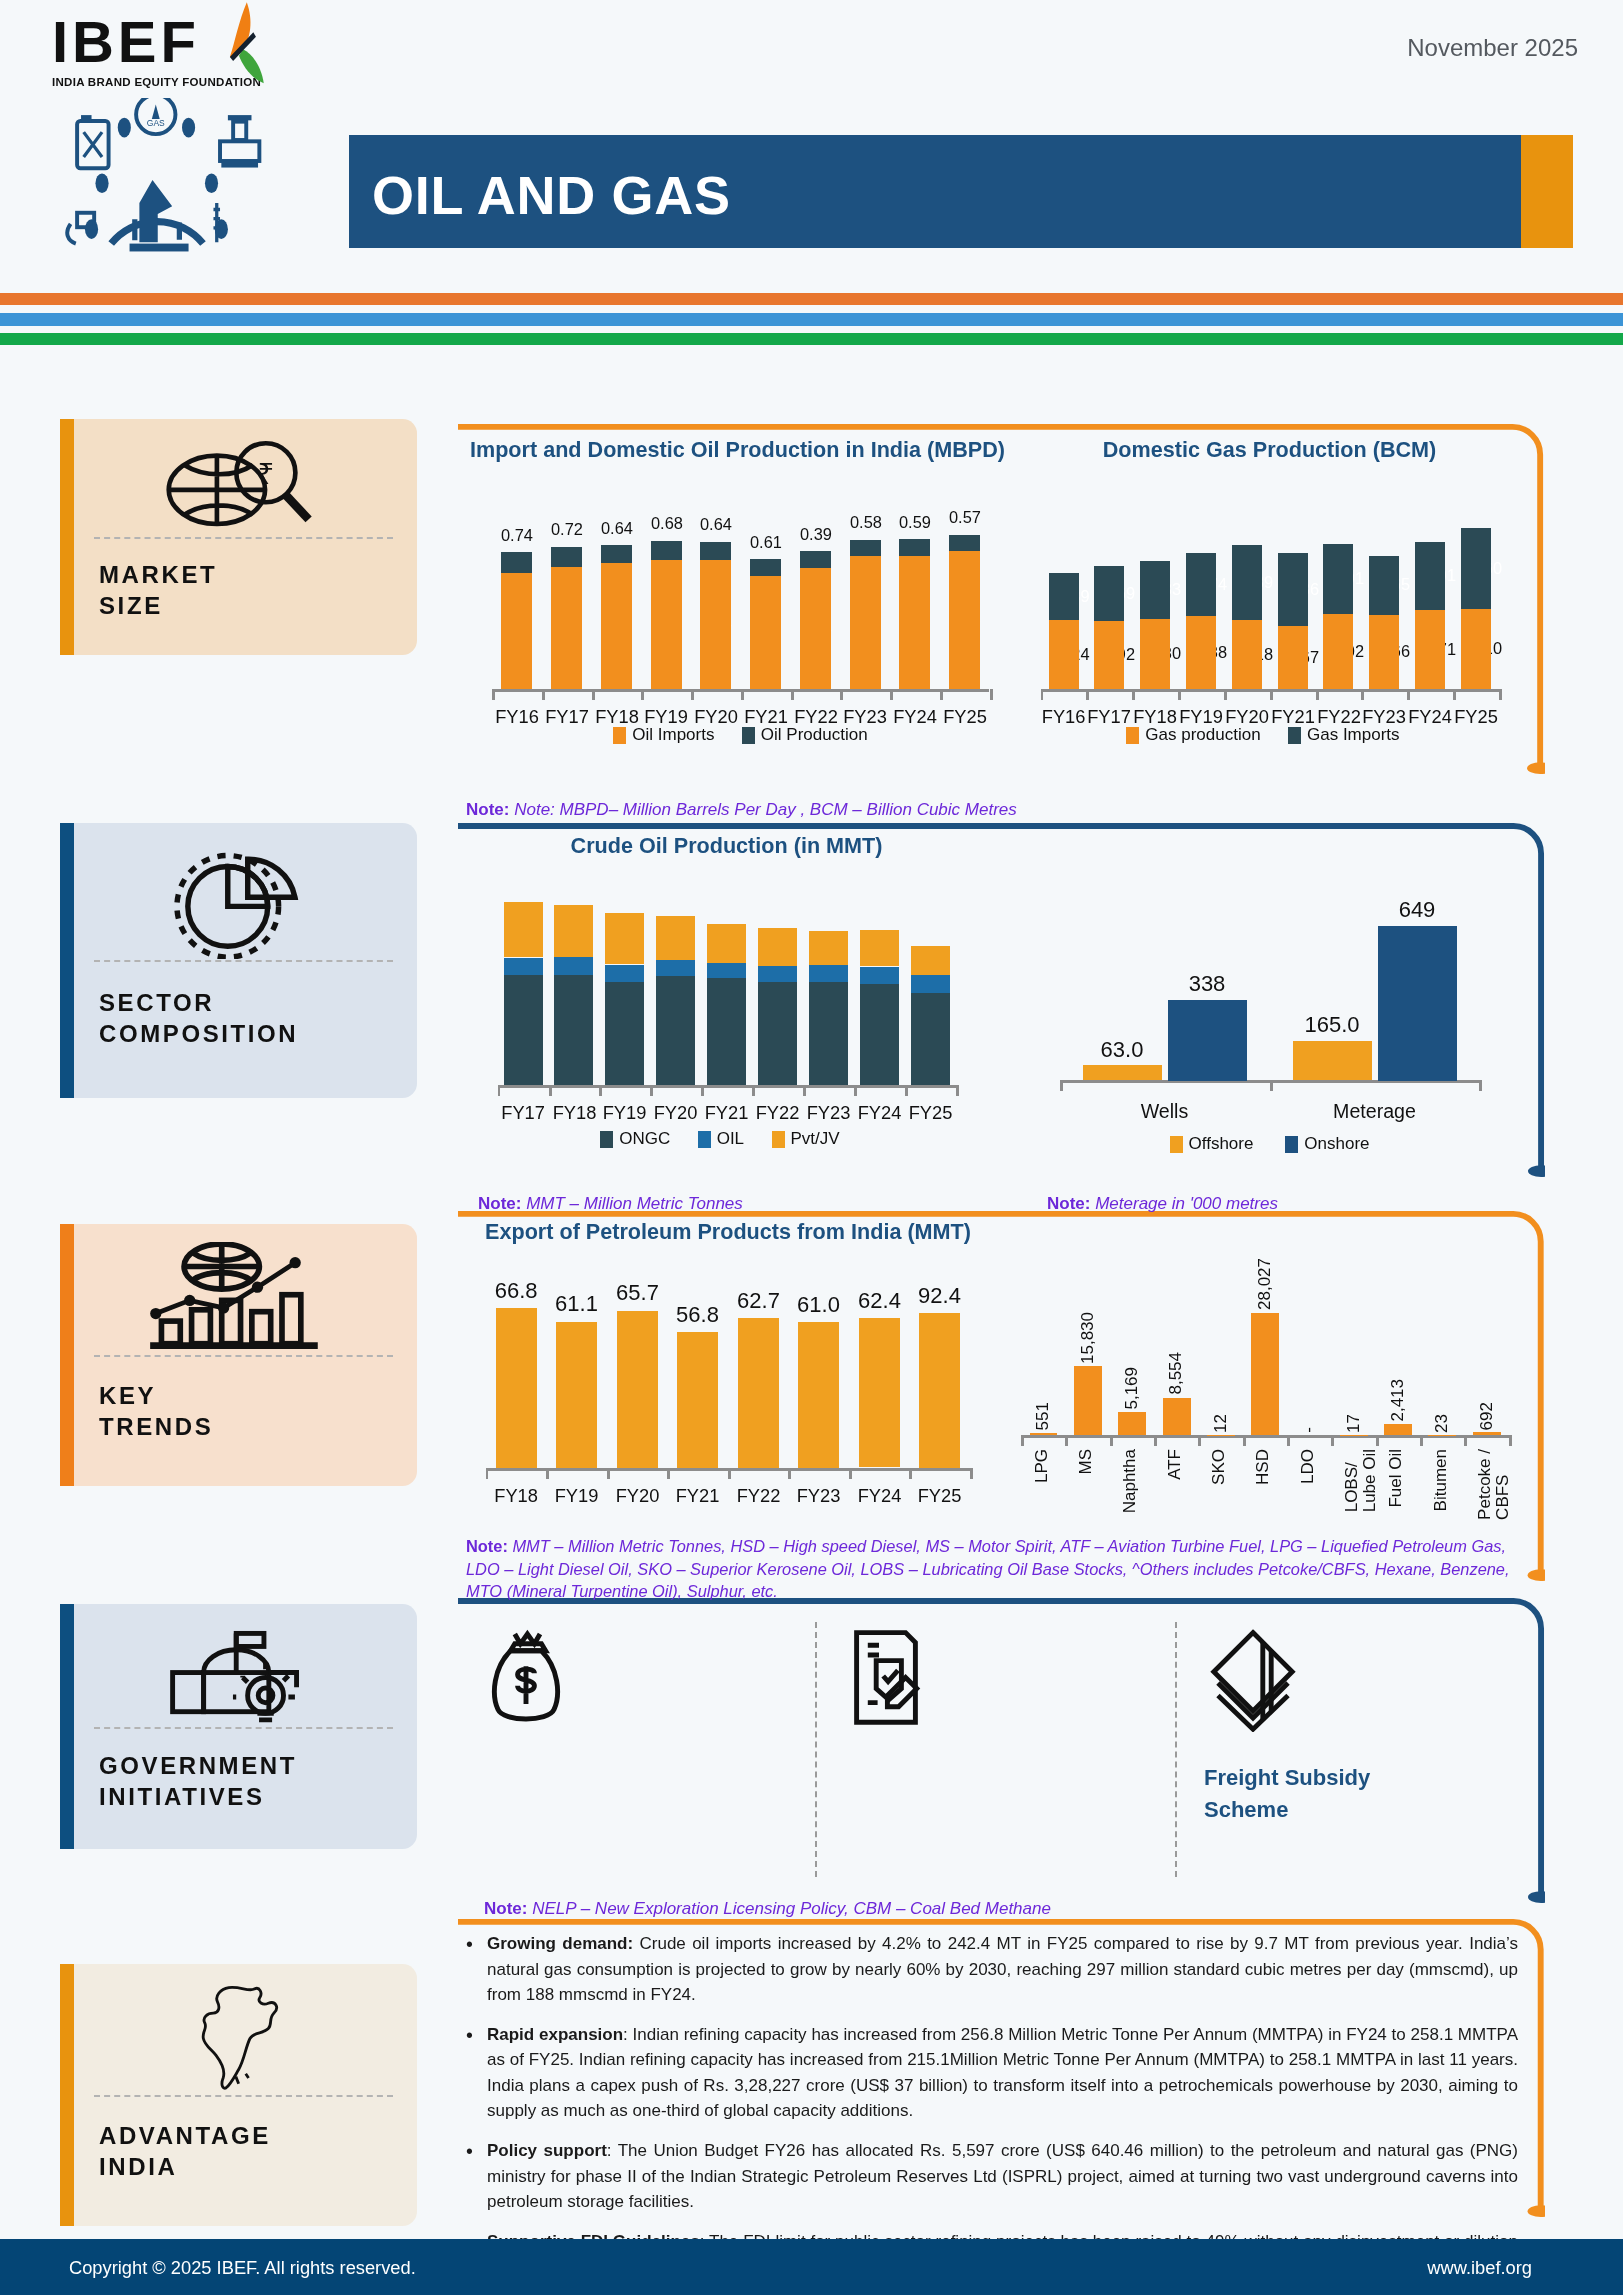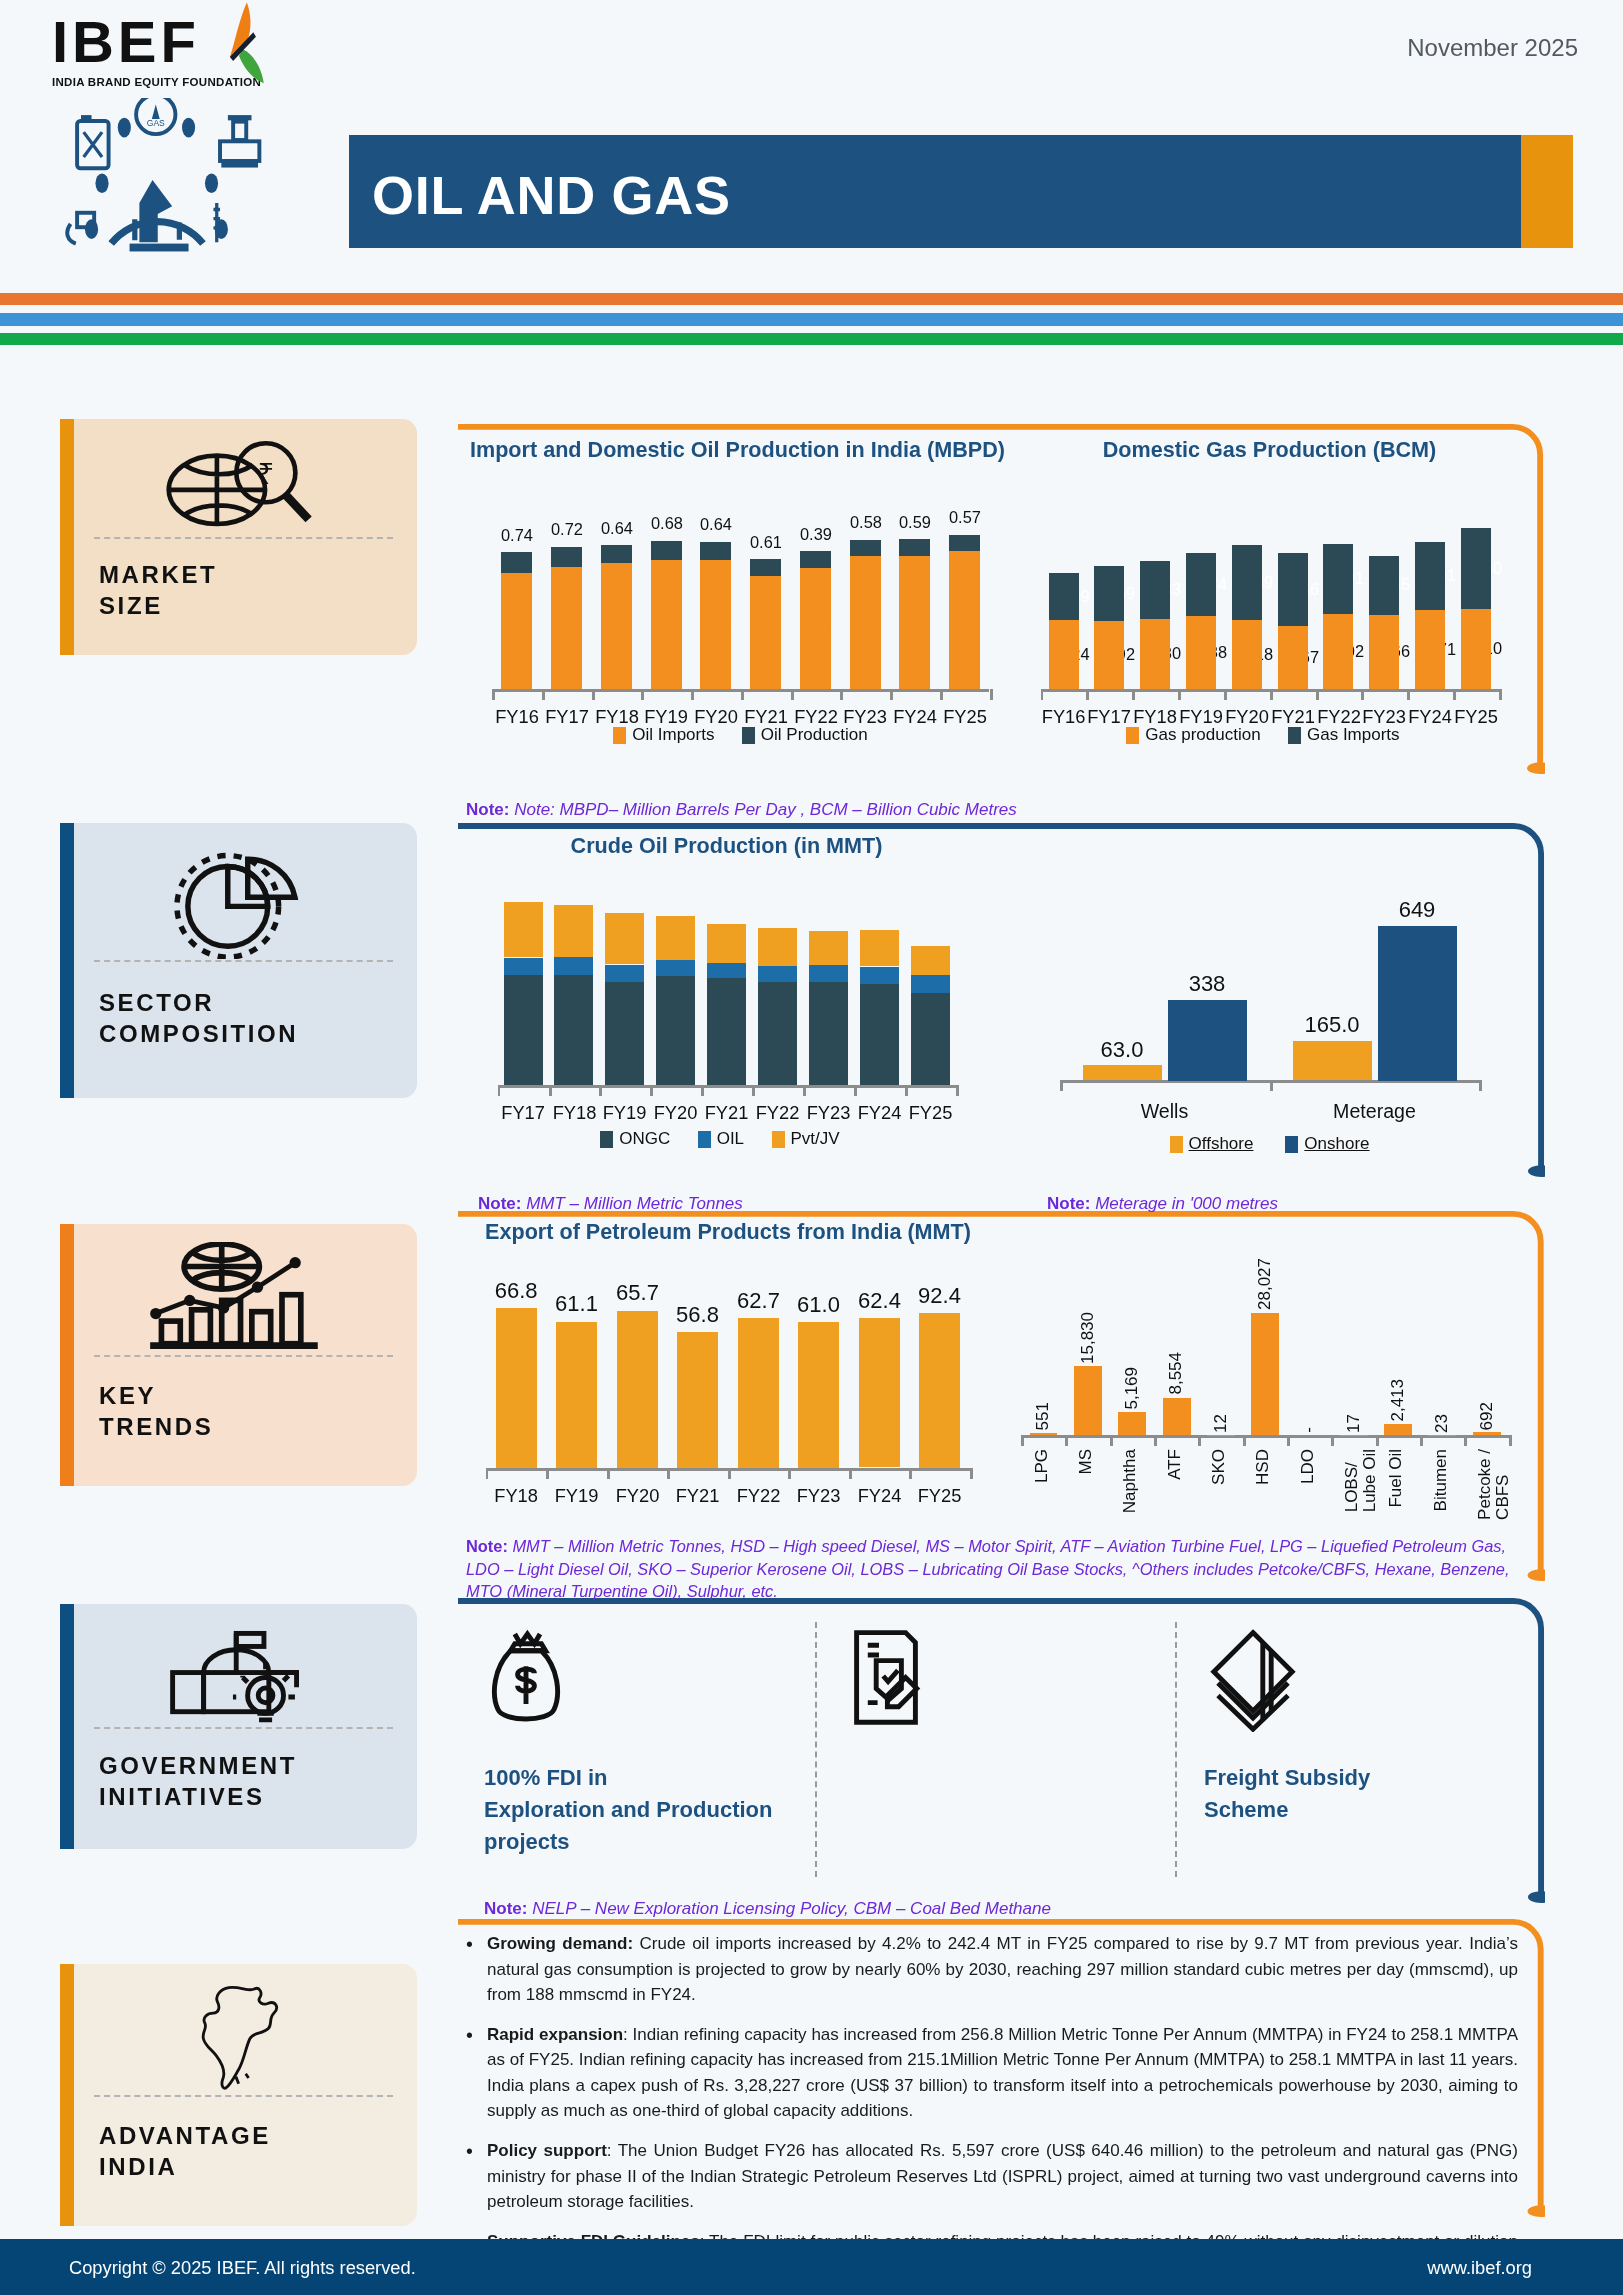--- a/index.html
+++ b/index.html
@@ -562,21 +562,21 @@
       <div class="bar" style="left:62px;top:232px;width:79px;height:15px;background:#f0a020;"></div>
       <div class="vlbl" style="left:50px;top:204px;width:102px;font-size:22px;">63.0</div>
       <div class="bar" style="left:147px;top:167px;width:79px;height:81px;background:#1d5180;"></div>
       <div class="vlbl" style="left:135px;top:138px;width:102px;font-size:22px;">338</div>
       <div class="xlbl" style="left:39px;top:267px;width:209px;font-size:19.6px;">Wells</div>
       <div class="bar" style="left:272px;top:208px;width:79px;height:39px;background:#f0a020;"></div>
       <div class="vlbl" style="left:260px;top:179px;width:102px;font-size:22px;">165.0</div>
       <div class="bar" style="left:357px;top:93px;width:79px;height:155px;background:#1d5180;"></div>
       <div class="vlbl" style="left:345px;top:64px;width:102px;font-size:22px;">649</div>
       <div class="xlbl" style="left:249px;top:267px;width:209px;font-size:19.6px;">Meterage</div>
-      <div class="legend" style="left:19.6px;top:301px;width:458px;justify-content:center;gap:32px;text-decoration:underline;">
+      <div class="legend" style="left:19.6px;top:301px;width:458px;justify-content:center;gap:32px;">
         <div style="display:flex;align-items:center;gap:5.9px;">
           <span class="sw" style="background:#f0a020;"></span>
           <span>Offshore</span>
         </div>
         <div style="display:flex;align-items:center;gap:5.9px;">
           <span class="sw" style="background:#1d5180;"></span>
           <span>Onshore</span>
         </div>
       </div>
     </div>
@@ -677,21 +677,20 @@
       <div style="height:115px;display:flex;align-items:center;justify-content:flex-start;">
         <svg viewBox="0 0 120 150" style="height:105px;width:auto;">
           <g fill="none" stroke="#111" stroke-width="7">
     <path d="M44 10 l8 14 l10 -14 l10 14 l8 -14"></path>
     <path d="M44 24 h38 l6 10 h-50 z"></path>
     <path d="M38 34 C14 58 10 96 20 118 C28 136 92 136 100 118 C110 96 106 58 82 34 Z"></path>
     <path d="M60 56 v54 M72 66 c0 -8 -24 -8 -24 2 c0 10 24 6 24 16 c0 10 -24 10 -24 0"></path>
   </g>
         </svg>
       </div>
-      <div class="gov-title" style="margin-top:25px;">100% FDI in<br>Exploration and Production<br>projects</div>
     </div>
     <div class="gov-col" style="left:844px;top:1622px;width:314px;">
       <div style="height:115px;display:flex;align-items:center;justify-content:flex-start;">
         <svg viewBox="0 0 120 150" style="height:105px;width:auto;">
           <g fill="none" stroke="#111" stroke-width="7">
     <path d="M18 8 h70 l14 14 v114 h-84 z"></path>
     <path d="M34 26 h16 M34 40 h16"></path>
     <path d="M46 48 h36 v40 l-18 16 l-18 -16 z"></path>
     <path d="M56 70 l7 8 l14 -16"></path>
     <path d="M34 108 h14 M88 72 l16 16 l-26 26 l-16 0 l0 -16 z"></path>

